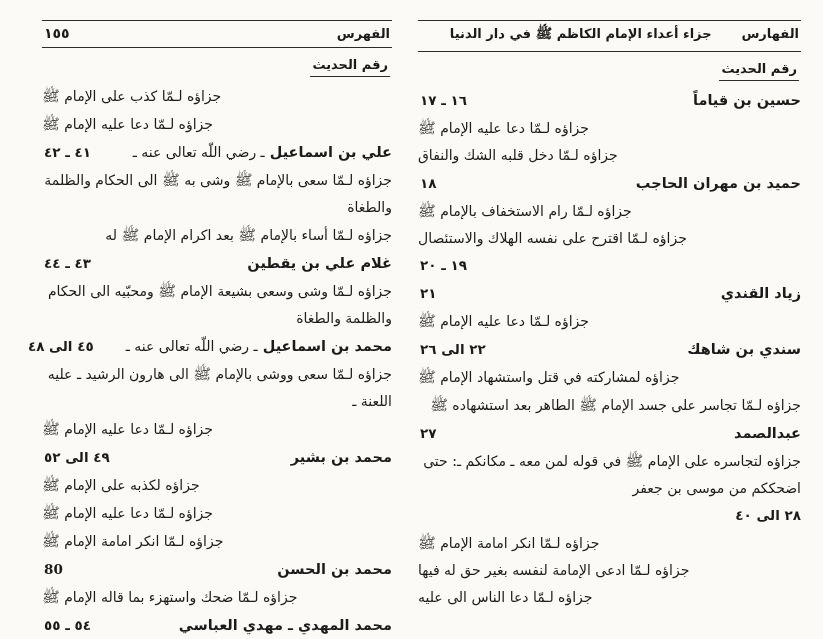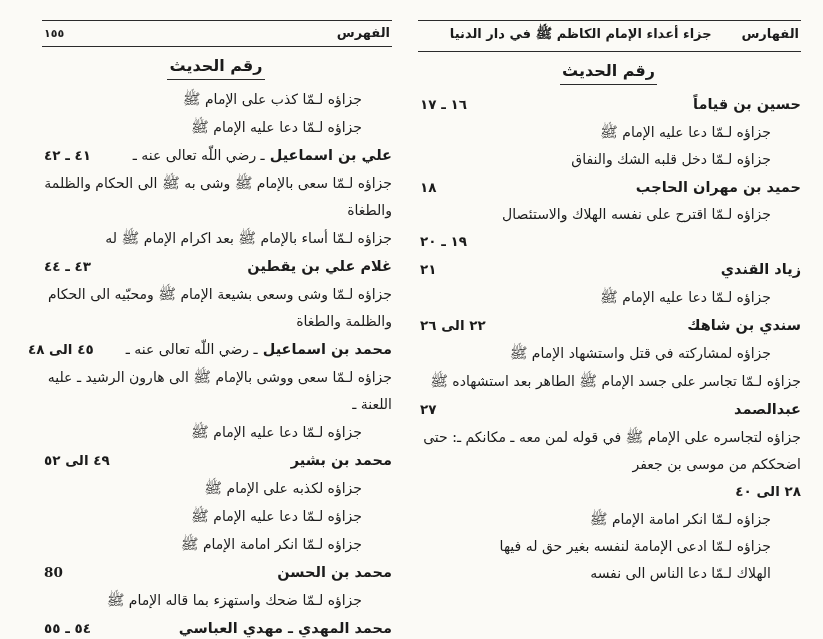--- a/index.html
+++ b/index.html
@@ -17,32 +17,32 @@
   .page-left{width:350px;}
   .page-right{width:383px;}
 
   .pg-header{
     display:flex;justify-content:space-between;align-items:baseline;
     border-top:1.5px solid #2b2b2b;border-bottom:1.5px solid #2b2b2b;
     padding:4px 2px 6px;font-weight:bold;font-size:13px;
   }
   .pg-header .main{flex:1;text-align:center;}
   .pg-header .side{white-space:nowrap;}
-  .pg-header .pageno{white-space:nowrap;font-size:11px;}
+  .pg-header .pageno{white-space:nowrap;font-size:14px;}
 
-  .col-header{text-align:center;margin:9px 2px 4px 0;font-size:16px;font-weight:bold;}
+  .col-header{text-align:right;margin:9px 2px 4px 0;font-size:13px;font-weight:bold;}
   .col-header span{display:inline-block;border-bottom:1.5px solid #2b2b2b;padding:0 2px 4px;}
 
   .rows{margin-top:5px;}
   .row{line-height:27px;font-size:14px;}
   .row.head{display:flex;justify-content:space-between;align-items:baseline;}
   .row.head .name{font-weight:bold;font-size:14.5px;white-space:nowrap;}
   .row.head .name .suffix{font-weight:normal;font-size:14px;margin-left:32px;}
   .row.head .num{font-weight:bold;font-size:13.5px;white-space:nowrap;padding-left:2px;}
-  .row.desc{text-align:right;padding-right:30px;}
+  .row.desc{text-align:left;padding-right:30px;}
   .row.full{text-align:right;padding-right:0;}
   .seal{font-size:1.05em;}
 </style>
 </head>
 <body>
 
 <div class="spread">
 
   <div class="page page-left">
     <div class="pg-header">
@@ -103,20 +103,21 @@
         <div class="row head">
           <span class="name">حسين بن قياماً</span>
           <span class="num">١٦ ـ ١٧</span>
         </div>
         <div class="row desc">جزاؤه لـمّا دعا عليه الإمام <span class="seal">ﷺ</span></div>
         <div class="row desc">جزاؤه لـمّا دخل قلبه الشك والنفاق</div>
         <div class="row head">
           <span class="name">حميد بن مهران الحاجب</span>
           <span class="num">١٨</span>
         </div>
+        <div class="row desc">جزاؤه لـمّا رام الاستخفاف بالإمام <span class="seal">ﷺ</span></div>
         <div class="row desc">جزاؤه لـمّا اقترح على نفسه الهلاك والاستئصال</div>
         <div class="row head">
           <span class="name"></span>
           <span class="num">١٩ ـ ٢٠</span>
         </div>
         <div class="row head">
           <span class="name">زياد القندي</span>
           <span class="num">٢١</span>
         </div>
         <div class="row desc">جزاؤه لـمّا دعا عليه الإمام <span class="seal">ﷺ</span></div>
@@ -129,17 +130,17 @@
         <div class="row head">
           <span class="name">عبدالصمد</span>
           <span class="num">٢٧</span>
         </div>
         <div class="row full">جزاؤه لتجاسره على الإمام <span class="seal">ﷺ</span> في قوله لمن معه ـ مكانكم ـ: حتى اضحككم من موسى بن جعفر</div>
         <div class="row head">
           <span class="num">٢٨ الى ٤٠</span>
         </div>
         <div class="row desc">جزاؤه لـمّا انكر امامة الإمام <span class="seal">ﷺ</span></div>
         <div class="row desc">جزاؤه لـمّا ادعى الإمامة لنفسه بغير حق له فيها</div>
-        <div class="row desc">الهلاك لـمّا دعا الناس الى نفسه</div>
+        <div class="row desc">جزاؤه لـمّا دعا الناس الى عليه</div>
       </div>
   </div>
 
 </div>
 
 </body></html>

